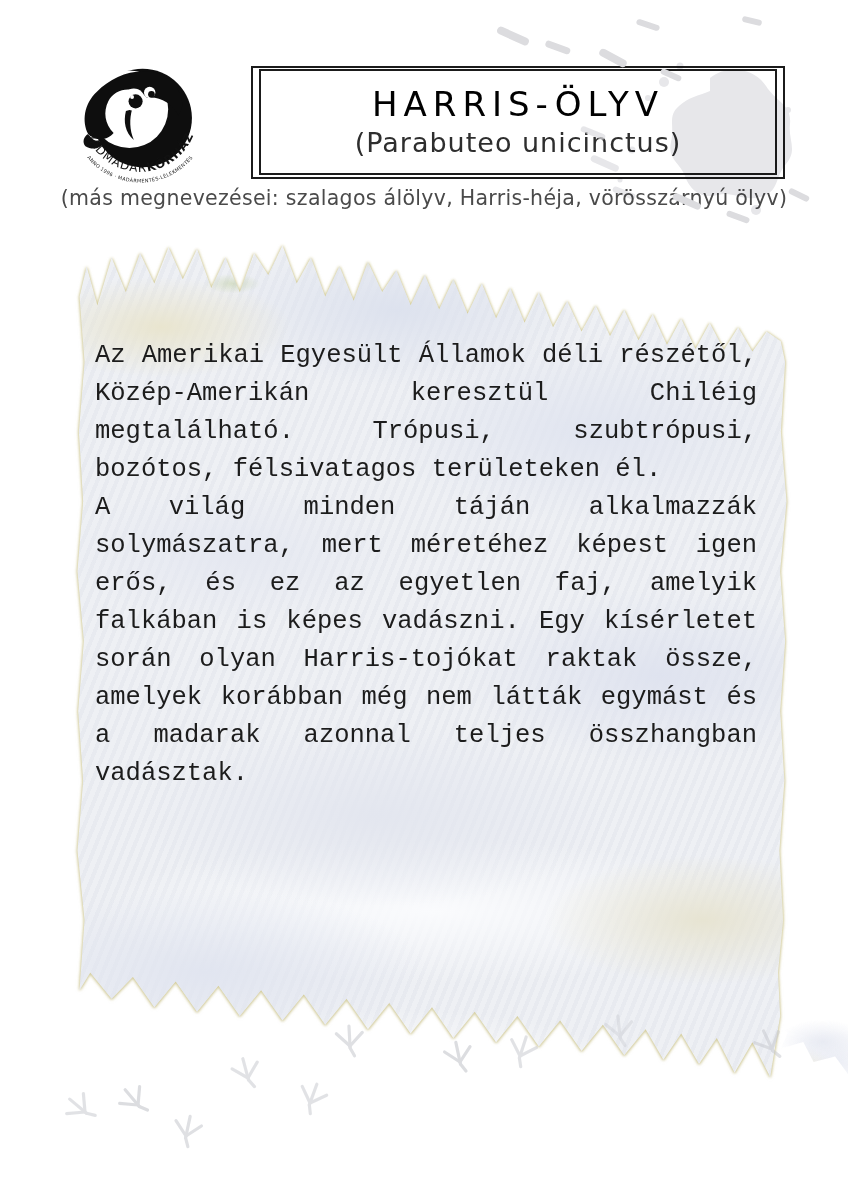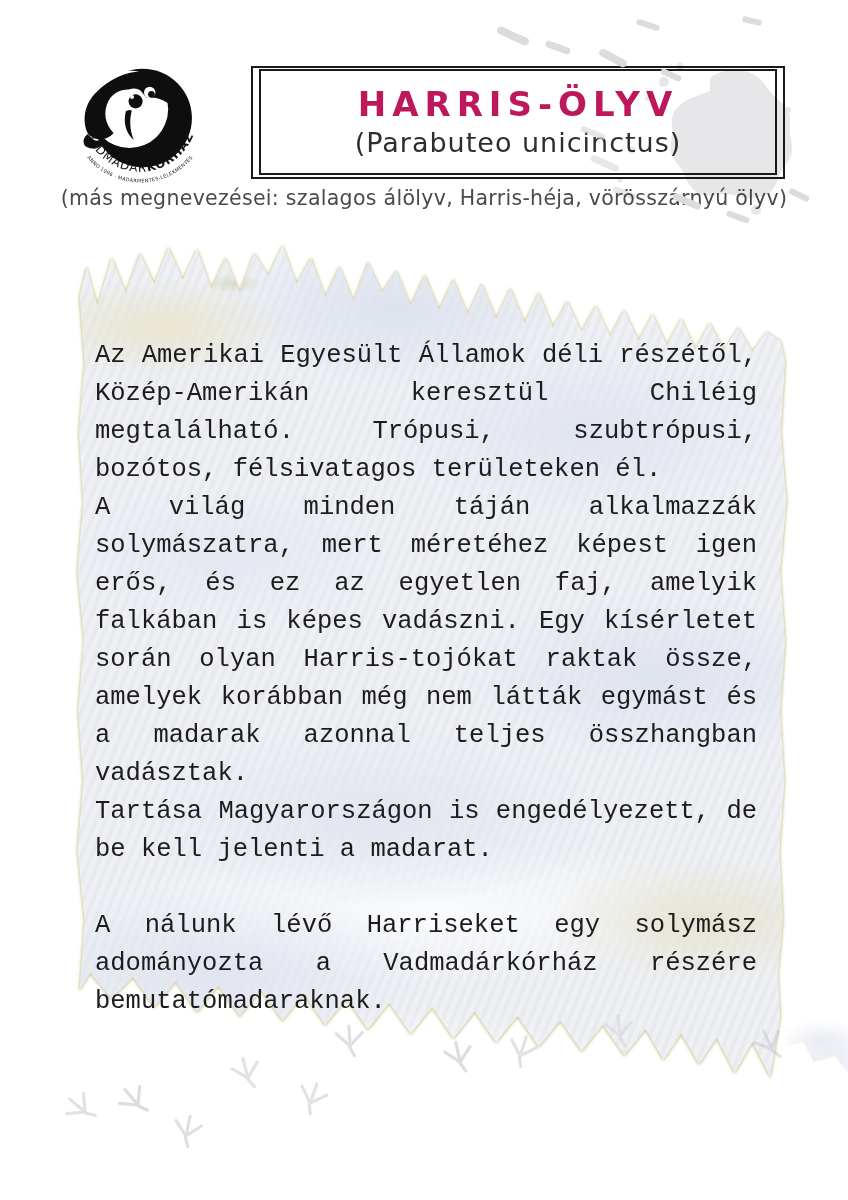--- a/index.html
+++ b/index.html
@@ -15,21 +15,21 @@
   .title-box{
     position:absolute;left:259px;top:69px;width:514px;height:102px;z-index:2;
     border:2px solid #1b1b1b;background:#ffffff;
     display:flex;flex-direction:column;align-items:center;justify-content:center;
   }
   .title-box::before{
     content:"";position:absolute;top:-5px;bottom:-6px;left:-10px;right:-10px;
     border:2px solid #1b1b1b;z-index:-1;
   }
   .title-box .title{
-    font-size:34px;font-weight:700;letter-spacing:6px;color:#be185d;line-height:1.1;
+    font-size:34px;font-weight:400;letter-spacing:6px;color:#000000;line-height:1.1;
     white-space:nowrap;
   }
   .title-box .subtitle{
     font-size:27px;font-weight:400;color:#2e2e2e;letter-spacing:1px;line-height:1.15;
     margin-top:3px;white-space:nowrap;
   }
   
   .alt-names{
     position:absolute;left:0;right:0;top:186px;z-index:2;
     text-align:center;font-size:20.5px;color:var(--alt-gray,#4a4a4a);letter-spacing:.3px;
@@ -165,22 +165,20 @@
 
   <div class="paper-wrap">
     <div class="paper"></div>
   </div>
 
   <div class="corner-smudge"></div>
 
   <div class="body-text">
     <p>Az Amerikai Egyesült Államok déli részétől, Közép-Amerikán keresztül Chiléig megtalálható. Trópusi, szubtrópusi, bozótos, félsivatagos területeken él.</p>
     <p>A világ minden táján alkalmazzák solymászatra, mert méretéhez képest igen erős, és ez az egyetlen faj, amelyik falkában is képes vadászni. Egy kísérletet során olyan Harris-tojókat raktak össze, amelyek korábban még nem látták egymást és a madarak azonnal teljes összhangban vadásztak.</p>
-    <p>Tartása Magyarországon is engedélyezett, de be kell jelenti a madarat.</p>
-    <p class="spaced">A nálunk lévő Harriseket egy solymász adományozta a Vadmadárkórház részére bemutatómadaraknak.</p>
   </div>
 
   <svg class="tracks" viewBox="0 0 848 1200" aria-hidden="true">
     <defs>
       <g id="track" stroke="currentColor" stroke-width="3.2" stroke-linecap="round" fill="none">
         <path d="M0,2 L0,-20"></path>
         <path d="M0,0 L-13,-13"></path>
         <path d="M0,0 L13,-13"></path>
         <path d="M0,2 L4,10"></path>
       </g>

